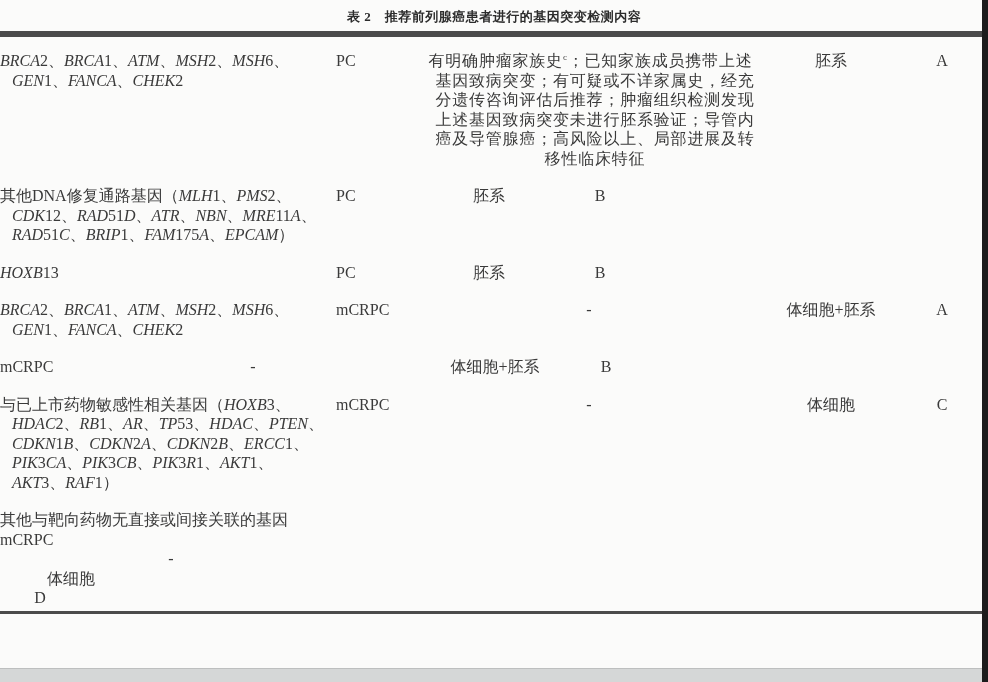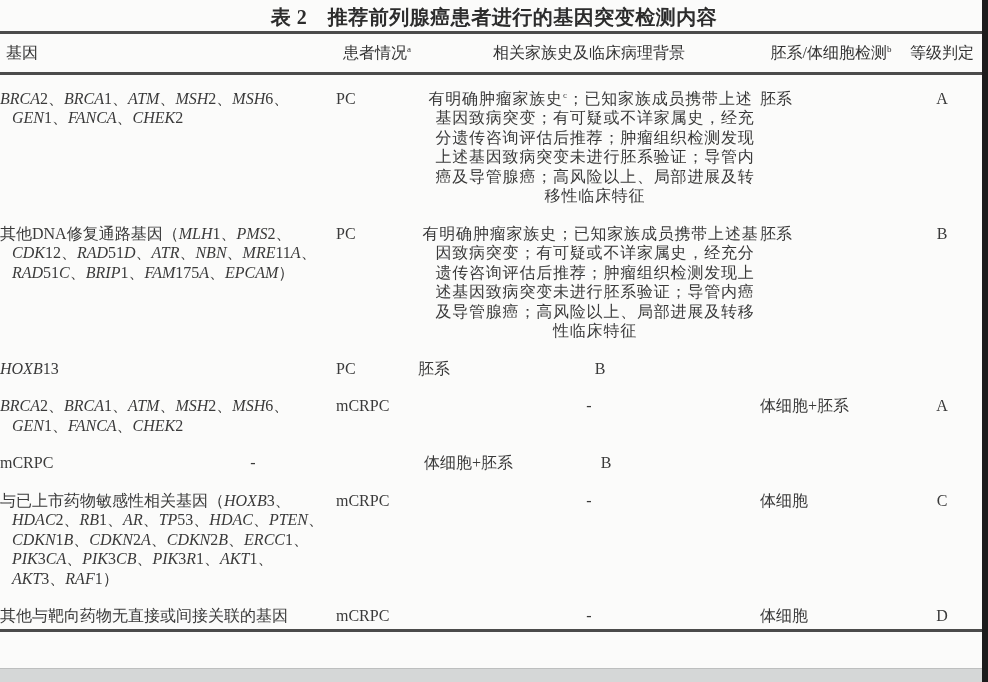--- a/index.html
+++ b/index.html
@@ -8,21 +8,21 @@
     width:988px;height:682px;
     background:#fbfbfa;
     color:#3a3a3a;
     font-family:"Liberation Serif","DejaVu Serif",serif;
     overflow:hidden;
     box-sizing:border-box;
   }
   .title{
     text-align:center;
     font-weight:bold;
-    font-size:20px;
+    font-size:13px;
     line-height:20px;
     padding-top:7px;
     color:#2c2c2c;
     letter-spacing:0.5px;
   }
   .rule{height:3px;background:#4b4b4b;}
   .rule.under-title{margin-top:4px;}
   .header-row{
     display:flex;
     align-items:flex-start;
@@ -33,39 +33,39 @@
   }
   .hc{box-sizing:border-box;text-align:center;}
   .hc.c1{width:336px;text-align:left;padding-left:6px;}
   .hc.c2{width:82px;}
   .hc.c3{width:342px;}
   .hc.c4{width:142px;}
   .hc.c5{width:80px;}
   sup{font-size:9px;line-height:0;}
   .tbody{padding-top:14px;font-size:16px;line-height:1.22;}
   .row{display:flex;align-items:flex-start;margin-bottom:18px;}
-  .row:last-child{margin-bottom:0;}
+  .row:last-child{margin-bottom:0;flex-direction:column;}
   .cell{box-sizing:border-box;}
   .gene{
     width:336px;
     padding-left:12px;padding-right:6px;
     text-indent:-12px;
     white-space:pre-wrap;
   }
   .gene i{font-style:italic;}
   .patient{width:82px;text-align:left;}
   .history{
     width:342px;
     padding-left:12px;
     text-indent:-9px;
     letter-spacing:0.8px;
     text-align:center;
   }
   .history.center{text-align:center;text-indent:0;padding-left:0;letter-spacing:0;}
-  .germline{width:142px;text-align:left;}
+  .germline{width:142px;text-align:center;}
   .grade{width:80px;text-align:center;}
   .bottom-rule{height:3px;background:#4b4b4b;margin-top:3px;}
   .footnote-strip{
     position:absolute;left:0;right:0;bottom:0;
     height:13px;
     background:#d5d7d7;
     border-top:1px solid #bdbfbf;
   }
   .right-edge{
     position:absolute;top:0;right:0;
@@ -74,45 +74,37 @@
   }
 </style>
 </head>
 <body>
 
 <div class="page">
 
   <div class="title">表 2　推荐前列腺癌患者进行的基因突变检测内容</div>
   <div class="rule under-title"></div>
 
-  <div class="header-row">
-    <div class="hc c1"><span>基因</span></div>
-    <div class="hc c2"><span>患者情况</span><sup>a</sup></div>
-    <div class="hc c3"><span>相关家族史及临床病理背景</span></div>
-    <div class="hc c4"><span>胚系/体细胞检测</span><sup>b</sup></div>
-    <div class="hc c5"><span>等级判定</span></div>
-  </div>
   <div class="rule under-header"></div>
 
   <div class="tbody">
   <div class="row">
     <div class="cell gene"><i>BRCA</i>2、<i>BRCA</i>1、<i>ATM</i>、<i>MSH</i>2、<i>MSH</i>6、
 <i>GEN</i>1、<i>FANCA</i>、<i>CHEK</i>2</div>
     <div class="cell patient">PC</div>
     <div class="cell history"><span class="h-pre">有明确肿瘤家族史</span><sup class="h-sup">c</sup><span class="h-post">；已知家族成员携带上述基因致病突变；有可疑或不详家属史，经充分遗传咨询评估后推荐；肿瘤组织检测发现上述基因致病突变未进行胚系验证；导管内癌及导管腺癌；高风险以上、局部进展及转移性临床特征</span></div>
     <div class="cell germline">胚系</div>
     <div class="cell grade">A</div>
   </div>
 
   <div class="row">
     <div class="cell gene">其他DNA修复通路基因（<i>MLH</i>1、<i>PMS</i>2、
 <i>CDK</i>12、<i>RAD</i>51<i>D</i>、<i>ATR</i>、<i>NBN</i>、<i>MRE</i>11<i>A</i>、
 <i>RAD</i>51<i>C</i>、<i>BRIP</i>1、<i>FAM</i>175<i>A</i>、<i>EPCAM</i>）</div>
     <div class="cell patient">PC</div>
-    <div class="cell history"><span class="h-pre">有明确肿瘤家族史；已知家族成员携带上述基因致病突变；有可疑或不详家属史，经充分遗传咨询评估后推荐；肿瘤组织检测发现上述基因致病突变未进行胚系验证；导管内癌及导管腺癌；高风险以上、局部进展及转移性临床特征</span><sup class="h-sup"></sup><span class="h-post"></span></div>
     <div class="cell germline">胚系</div>
     <div class="cell grade">B</div>
   </div>
 
   <div class="row">
     <div class="cell gene"><i>HOXB</i>13</div>
     <div class="cell patient">PC</div>
     <div class="cell germline">胚系</div>
     <div class="cell grade">B</div>
   </div>

